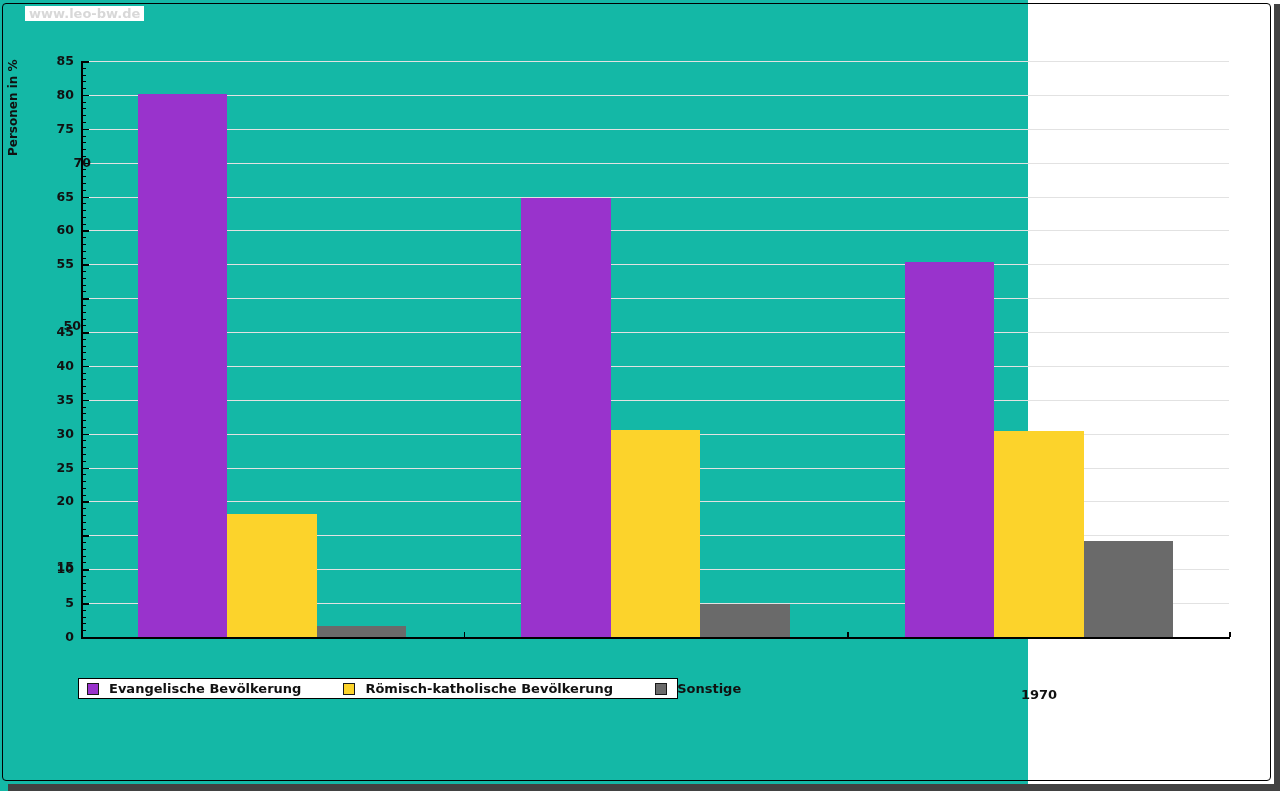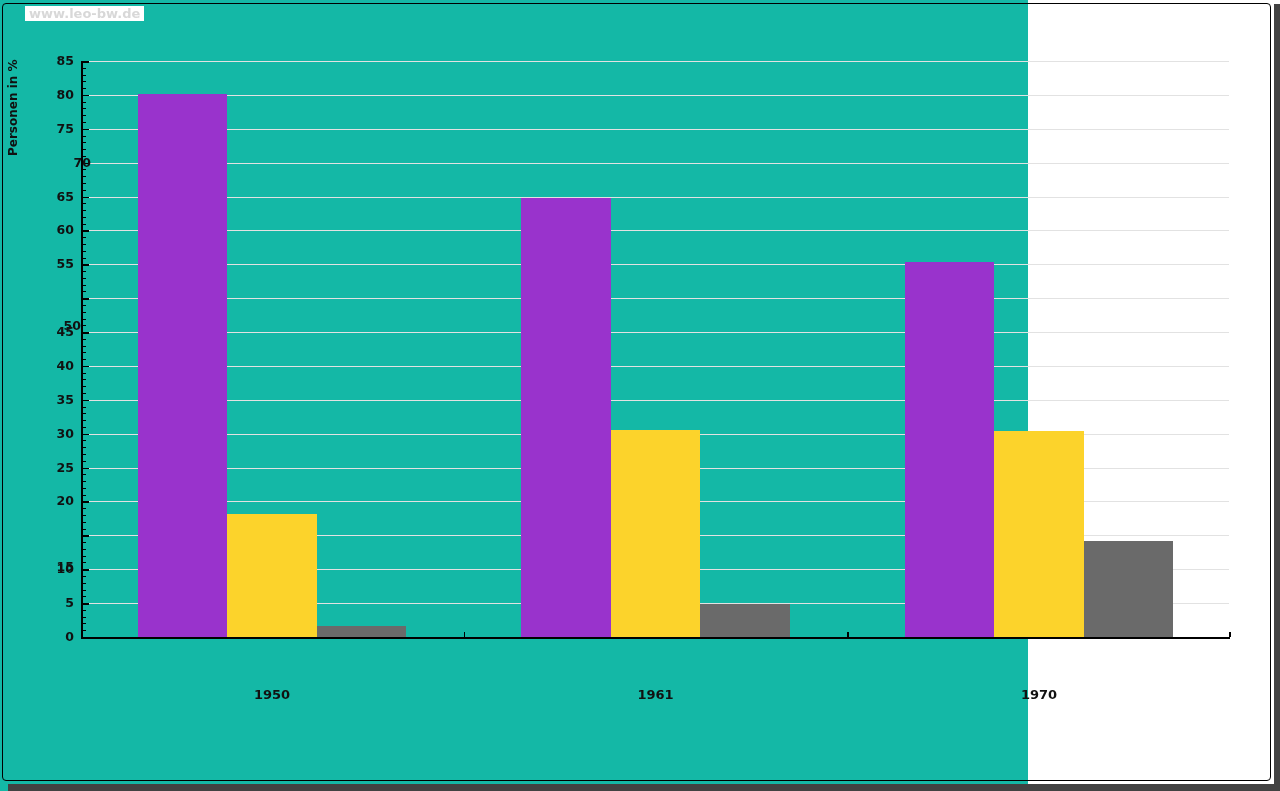--- a/index.html
+++ b/index.html
@@ -185,18 +185,32 @@
       <div class="bar" style="left: 700.25px; top: 603.795px; width: 89.5px; height: 33.2047px; background: rgb(106, 106, 106);"></div>
       <div class="xtick-label" style="left: 595.5px; top: 643px;">1961</div>
       <div class="tick" style="left: 847.25px; top: 632px; width: 1.5px; height: 5px;"></div>
       <div class="bar" style="left: 904.75px; top: 262.261px; width: 89.5px; height: 374.739px; background: rgb(153, 51, 204);"></div>
       <div class="bar" style="left: 994.25px; top: 430.995px; width: 89.5px; height: 206.005px; background: rgb(252, 211, 43);"></div>
       <div class="bar" style="left: 1083.75px; top: 540.774px; width: 89.5px; height: 96.2259px; background: rgb(106, 106, 106);"></div>
       <div class="xtick-label" style="left: 979px; top: 643px;">1970</div>
       <div class="tick" style="left: 1229px; top: 632px; width: 1.5px; height: 5px;"></div>
     </div>
 
+  <div id="legend">
+      <div class="legend-item">
+        <span class="legend-swatch" style="background: rgb(153, 51, 204);"></span>
+        <span>Evangelische Bevölkerung</span>
+      </div>
+      <div class="legend-item">
+        <span class="legend-swatch" style="background: rgb(252, 211, 43);"></span>
+        <span>Römisch-katholische Bevölkerung</span>
+      </div>
+      <div class="legend-item">
+        <span class="legend-swatch" style="background: rgb(106, 106, 106);"></span>
+        <span>Sonstige</span>
+      </div>
+    </div>
 
 
   <div id="frame"></div>
   <div id="shadow-right"></div>
   <div id="shadow-bottom"></div>
 </div>
 
 </body></html>

